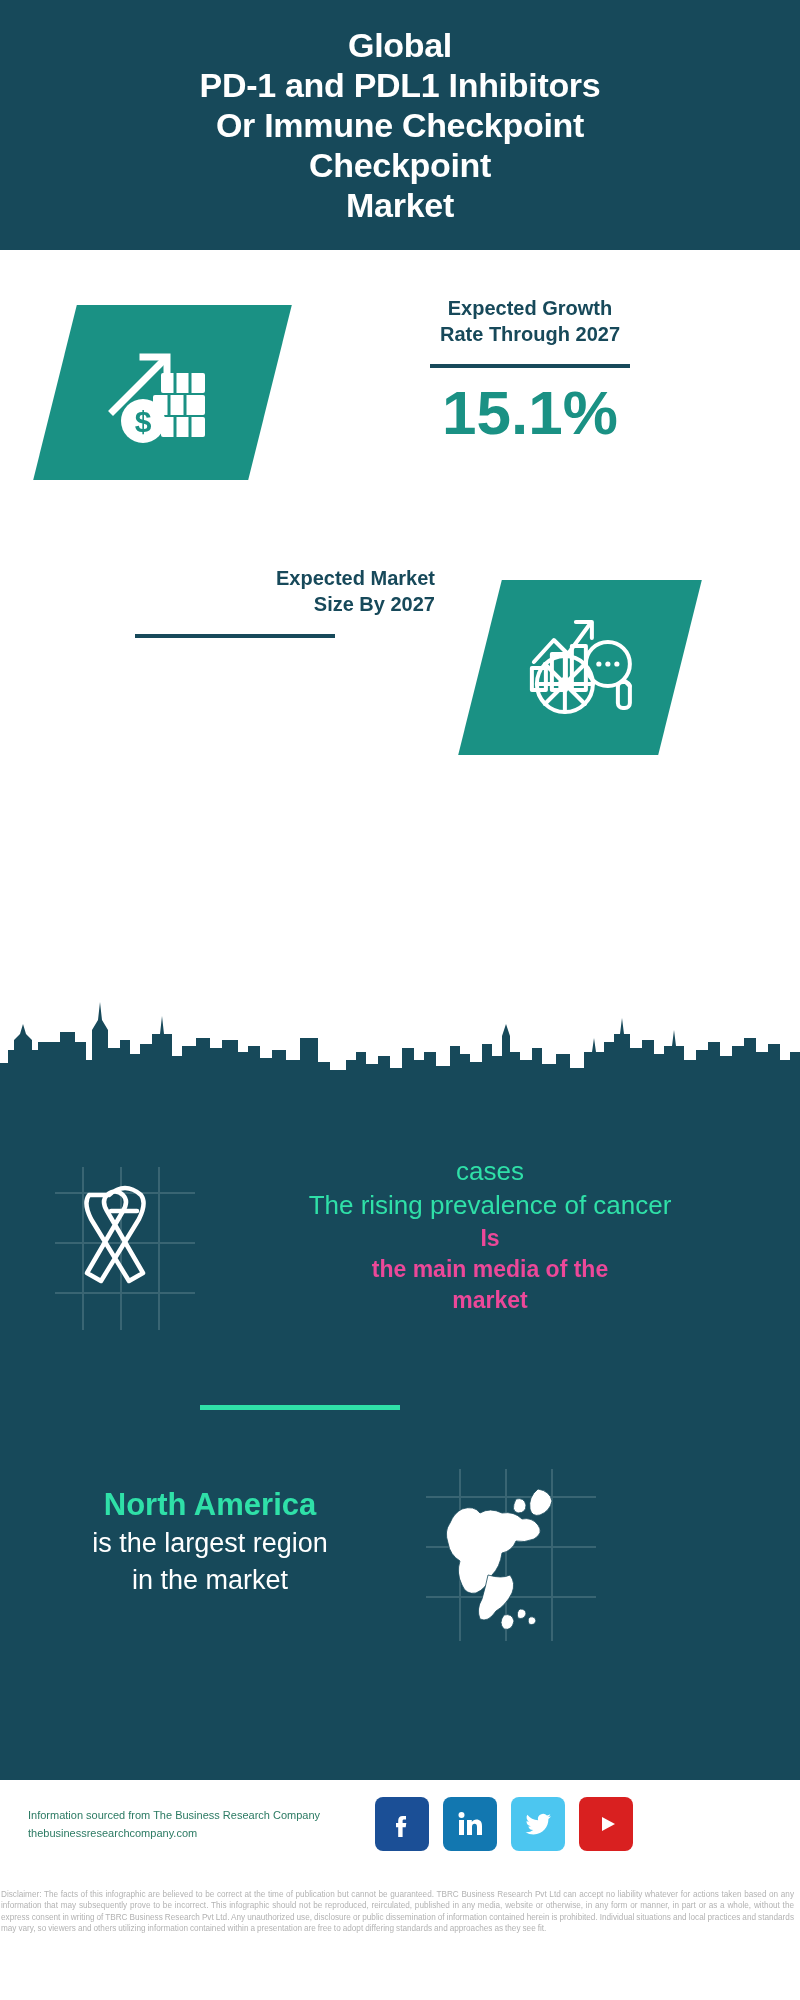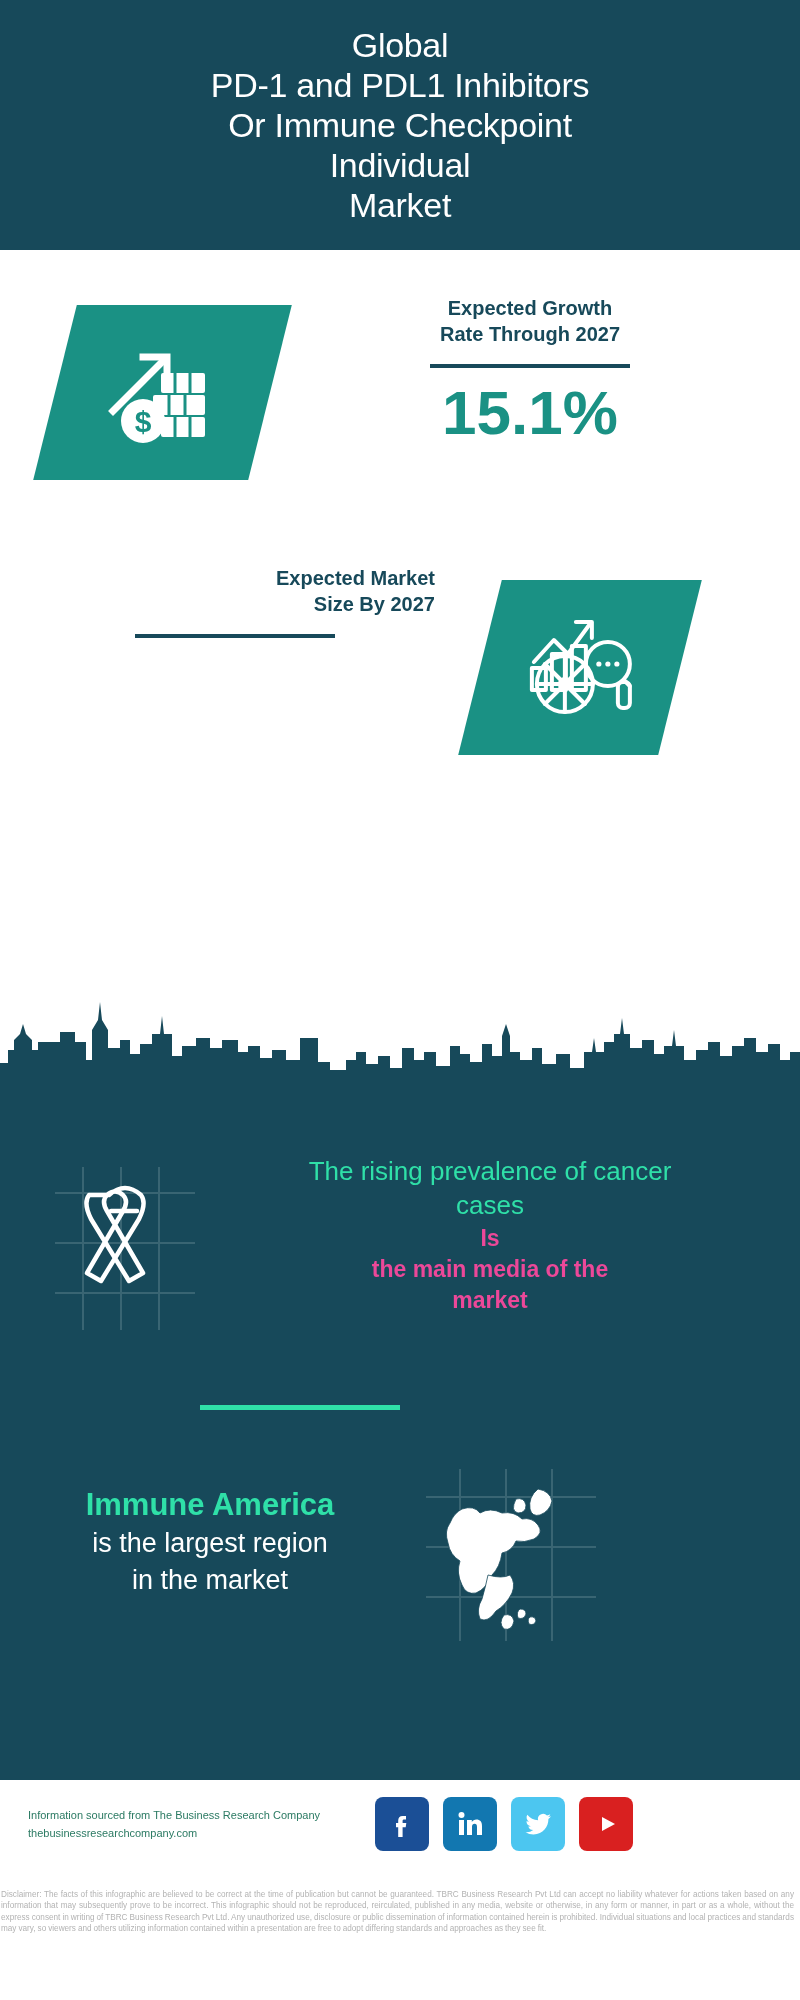--- a/index.html
+++ b/index.html
@@ -20,21 +20,21 @@
     position:absolute; left:0; top:0;
     width:800px; height:250px;
     background:#17495a;
     display:flex; flex-direction:column;
     align-items:center; justify-content:center;
     padding:0 10px;
   }
   .header-title {
     color:#ffffff;
     font-size:34px;
-    font-weight:normal;
+    font-weight:bold;
     line-height:1.18;
     text-align:center;
     letter-spacing:-0.3px;
   }
   .header-title .ln { display:block; }
 
   
   .growth-block {
     position:absolute; left:0; top:250px;
     width:800px; height:270px;
@@ -205,21 +205,21 @@
 </head>
 <body>
 
 <div id="page">
 
   <div class="header">
     <div class="header-title">
       <span class="ln">Global</span>
       <span class="ln">PD-1 and PDL1 Inhibitors</span>
       <span class="ln">Or Immune Checkpoint</span>
-      <span class="ln">Individual</span>
+      <span class="ln">Checkpoint</span>
       <span class="ln">Market</span>
     </div>
   </div>
 
   <div class="growth-block">
     <div class="growth-icon-wrap">
       <div class="growth-icon-inner">
         <svg width="120" height="115" viewBox="0 0 120 115" aria-hidden="true">
           <g fill="none" stroke="#ffffff" stroke-width="7" stroke-linecap="square">
             <path d="M10 78 L62 26"></path>
@@ -303,33 +303,33 @@
           <line x1="76" y1="2" x2="76" y2="165"></line>
           <line x1="114" y1="2" x2="114" y2="165"></line>
         </g>
         <g fill="none" stroke="#ffffff" stroke-width="4.5" stroke-linejoin="round" stroke-linecap="round">
           <path d="M64 30 q16 -14 32 0 q6 8 -2 24 l-38 62 l-14 -8 l36 -62 q6 -10 0 -16 q-8 -7 -16 0 q-6 6 0 16 l36 62 l-14 8 l-38 -62 q-8 -16 -2 -24 Z"></path>
           <line x1="66" y1="46" x2="92" y2="46"></line>
         </g>
       </svg>
     </div>
     <div class="driver-text">
+      <div class="driver-accent">cases</div>
       <div class="driver-accent">The rising prevalence of cancer</div>
-      <div class="driver-accent">cases</div>
       <div class="driver-plain">Is</div>
       <div class="driver-plain">the main media of the</div>
       <div class="driver-plain">market</div>
     </div>
   </div>
 
   <div class="mid-rule"></div>
 
   <div class="region-row">
     <div class="region-text">
-      <div class="region-name">Immune America</div>
+      <div class="region-name">North America</div>
       <div class="region-sub">is the largest region</div>
       <div class="region-sub">in the market</div>
     </div>
     <div class="map-wrap">
       <svg width="180" height="180" viewBox="0 0 180 180" aria-hidden="true">
         <g stroke="#3f6a78" stroke-width="2" opacity="0.85">
           <line x1="6" y1="32" x2="176" y2="32"></line>
           <line x1="6" y1="82" x2="176" y2="82"></line>
           <line x1="6" y1="132" x2="176" y2="132"></line>
           <line x1="40" y1="4" x2="40" y2="176"></line>

